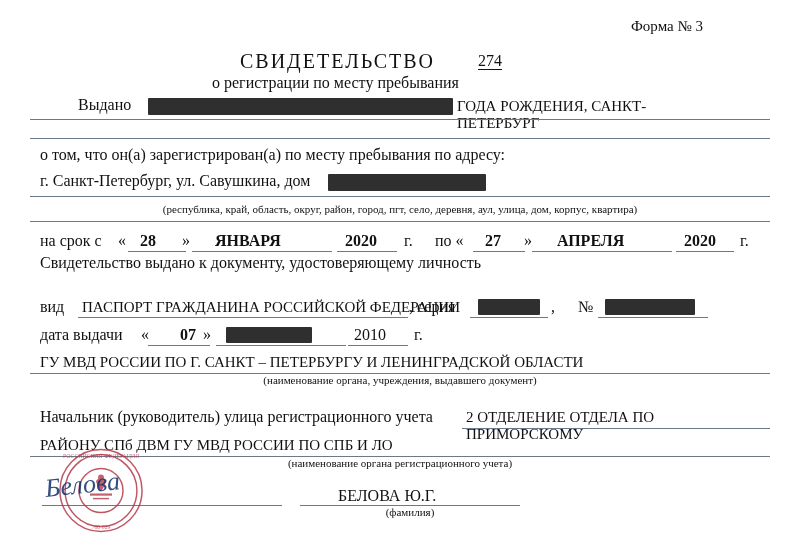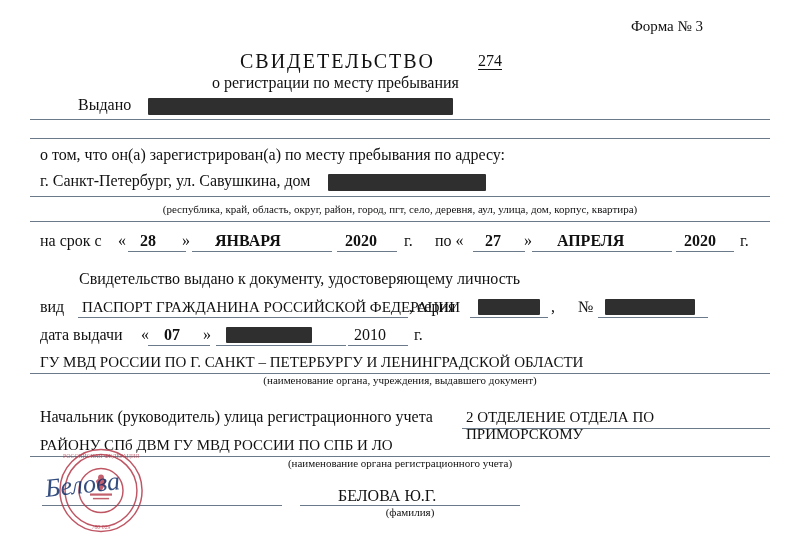--- a/index.html
+++ b/index.html
@@ -95,20 +95,21 @@
 <div class="page">
 
   <div class="abs form-no">Форма № 3</div>
 
   <div class="abs title">СВИДЕТЕЛЬСТВО</div>
   <div class="abs title-num">274</div>
   <div class="abs subtitle">о регистрации по месту пребывания</div>
 
   <div class="abs row-issued">Выдано</div>
   <div class="abs redact" style="left:148px; top:98px; width:305px; height:17px;"></div>
+  <div class="abs caps" style="left:457px; top:98px;">ГОДА РОЖДЕНИЯ, САНКТ-ПЕТЕРБУРГ</div>
   <div class="abs rule" style="left:30px; top:119px; width:740px;"></div>
 
   <div class="abs rule" style="left:30px; top:138px; width:740px;"></div>
 
   <div class="abs lbl" style="left:40px; top:146px;">о том, что он(а) зарегистрирован(а) по месту пребывания по адресу:</div>
 
   <div class="abs lbl" style="left:40px; top:172px;">г. Санкт-Петербург, ул. Савушкина, дом</div>
   <div class="abs redact" style="left:328px; top:174px; width:158px; height:17px;"></div>
   <div class="abs rule" style="left:30px; top:196px; width:740px;"></div>
 
@@ -128,36 +129,36 @@
   <div class="abs lbl" style="left:435px; top:232px;">по «</div>
   <div class="abs lbl" style="left:485px; top:232px; font-weight:bold;">27</div>
   <div class="abs rule" style="left:473px; top:251px; width:52px;"></div>
   <div class="abs lbl" style="left:524px; top:232px;">»</div>
   <div class="abs lbl" style="left:557px; top:232px; font-weight:bold;text-align:center;">АПРЕЛЯ</div>
   <div class="abs rule" style="left:532px; top:251px; width:140px;"></div>
   <div class="abs lbl" style="left:684px; top:232px; font-weight:bold;">2020</div>
   <div class="abs rule" style="left:676px; top:251px; width:58px;"></div>
   <div class="abs lbl" style="left:740px; top:232px;">г.</div>
 
-  <div class="abs lbl" style="left:40px; top:270px;margin-left:39px;">Свидетельство выдано к документу, удостоверяющему личность</div>
+  <div class="abs lbl" style="left:40px; top:254px;">Свидетельство выдано к документу, удостоверяющему личность</div>
 
   <div class="abs lbl" style="left:40px; top:298px;">вид</div>
   <div class="abs caps" style="left:82px; top:299px;">ПАСПОРТ ГРАЖДАНИНА РОССИЙСКОЙ ФЕДЕРАЦИИ</div>
   <div class="abs rule" style="left:78px; top:317px; width:330px;"></div>
   <div class="abs lbl" style="left:409px; top:298px;">, серия</div>
   <div class="abs redact" style="left:478px; top:299px; width:62px; height:16px;"></div>
   <div class="abs rule" style="left:470px; top:317px; width:78px;"></div>
   <div class="abs lbl" style="left:551px; top:298px;">,</div>
   <div class="abs lbl" style="left:578px; top:298px;">№</div>
   <div class="abs redact" style="left:605px; top:299px; width:90px; height:16px;"></div>
   <div class="abs rule" style="left:598px; top:317px; width:110px;"></div>
 
   <div class="abs lbl" style="left:40px; top:326px;">дата выдачи</div>
   <div class="abs lbl" style="left:141px; top:326px;">«</div>
-  <div class="abs lbl" style="left:164px; top:326px; font-weight:bold;">07</div>
+  <div class="abs lbl" style="left:180px; top:326px; font-weight:bold;">07</div>
   <div class="abs lbl" style="left:203px; top:326px;">»</div>
   <div class="abs rule" style="left:148px; top:345px; width:62px;"></div>
   <div class="abs redact" style="left:226px; top:327px; width:86px; height:16px;"></div>
   <div class="abs rule" style="left:216px; top:345px; width:130px;"></div>
   <div class="abs lbl" style="left:354px; top:326px;">2010</div>
   <div class="abs rule" style="left:348px; top:345px; width:60px;"></div>
   <div class="abs lbl" style="left:414px; top:326px;">г.</div>
 
   <div class="abs caps" style="left:40px; top:354px;">ГУ  МВД  РОССИИ  ПО  Г. САНКТ – ПЕТЕРБУРГУ  И  ЛЕНИНГРАДСКОЙ ОБЛАСТИ</div>
   <div class="abs rule" style="left:30px; top:373px; width:740px;"></div>

